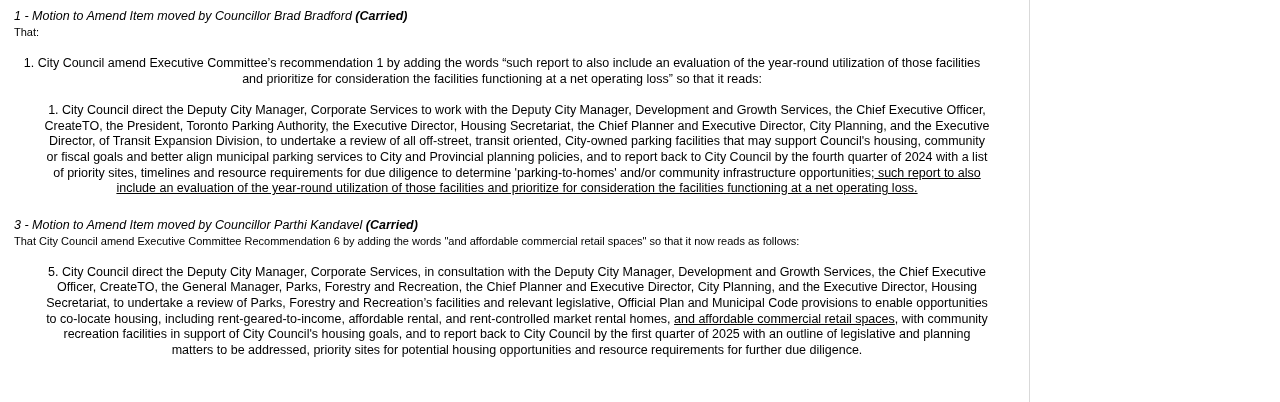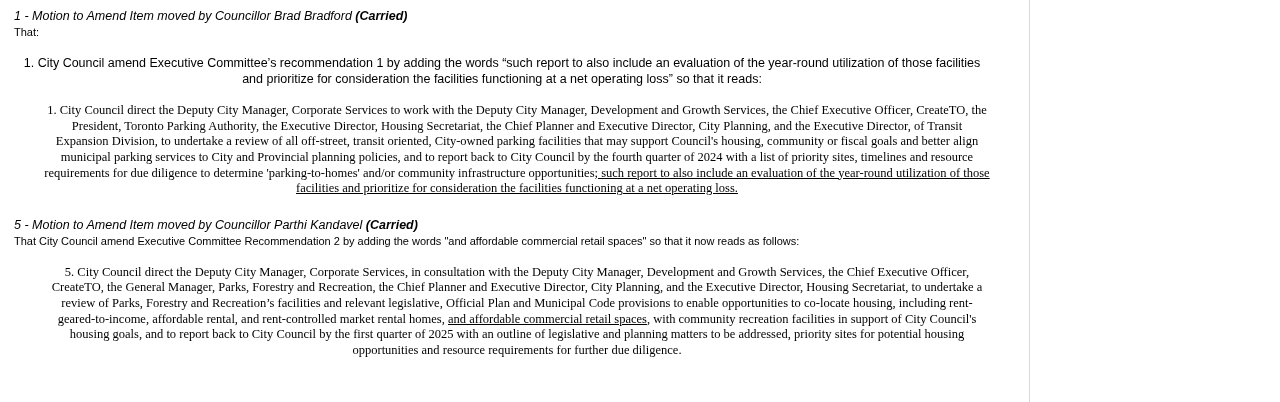--- a/index.html
+++ b/index.html
@@ -49,21 +49,20 @@
   .body-para {
     font-size: 12.5px;
     line-height: 15.6px;
     margin: 0;
     text-align: center;
   }
   .gap-md { height: 16px; }
   .gap-lg { height: 20px; }
   .indent {
     margin-left: 30px;
-    font-family: Liberation Serif, serif;
   }
   .underline {
     text-decoration: underline;
   }
 </style>
 </head>
 <body>
 
 <div class="page">
 
@@ -76,21 +75,21 @@
   <div class="gap-md"></div>
 
   <p class="body-para">1.  City Council amend Executive Committee’s recommendation 1 by adding the words “such report to also include an evaluation of the year-round utilization of those facilities and prioritize for consideration the facilities functioning at a net operating loss” so that it reads:</p>
 
   <div class="gap-md"></div>
 
   <p class="body-para indent"><span>1.  City Council direct the Deputy City Manager, Corporate Services to work with the Deputy City Manager, Development and Growth Services, the Chief Executive Officer, CreateTO, the President, Toronto Parking Authority, the Executive Director, Housing Secretariat, the Chief Planner and Executive Director, City Planning, and the Executive Director, of Transit Expansion Division, to undertake a review of all off-street, transit oriented, City-owned parking facilities that may support Council's housing, community or fiscal goals and better align municipal parking services to City and Provincial planning policies, and to report back to City Council by the fourth quarter of 2024 with a list of priority sites, timelines and resource requirements for due diligence to determine 'parking-to-homes' and/or community infrastructure opportunities;</span><span class="underline"> such report to also include an evaluation of the year-round utilization of those facilities and prioritize for consideration the facilities functioning at a net operating loss.</span></p>
 
   <div class="gap-lg"></div>
 
-  <p class="motion-heading"><span>5 - Motion to Amend Item moved by Councillor Parthi Kandavel </span><span class="carried">(Carried)</span></p>
+  <p class="motion-heading"><span>3 - Motion to Amend Item moved by Councillor Parthi Kandavel </span><span class="carried">(Carried)</span></p>
 
-  <p class="that-line">That City Council amend Executive Committee Recommendation 2 by adding the words "and affordable commercial retail spaces" so that it now reads as follows:</p>
+  <p class="that-line">That City Council amend Executive Committee Recommendation 6 by adding the words "and affordable commercial retail spaces" so that it now reads as follows:</p>
 
   <div class="gap-md"></div>
 
   <p class="body-para indent"><span>5. City Council direct the Deputy City Manager, Corporate Services, in consultation with the Deputy City Manager, Development and Growth Services, the Chief Executive Officer, CreateTO, the General Manager, Parks, Forestry and Recreation, the Chief Planner and Executive Director, City Planning, and the Executive Director, Housing Secretariat, to undertake a review of Parks, Forestry and Recreation’s facilities and relevant legislative, Official Plan and Municipal Code provisions to enable opportunities to co-locate housing, including rent-geared-to-income, affordable rental, and rent-controlled market rental homes, </span><span class="underline">and affordable commercial retail spaces</span><span>, with community recreation facilities in support of City Council's housing goals, and to report back to City Council by the first quarter of 2025 with an outline of legislative and planning matters to be addressed, priority sites for potential housing opportunities and resource requirements for further due diligence.</span></p>
 
 </div>
 
 </body></html>

